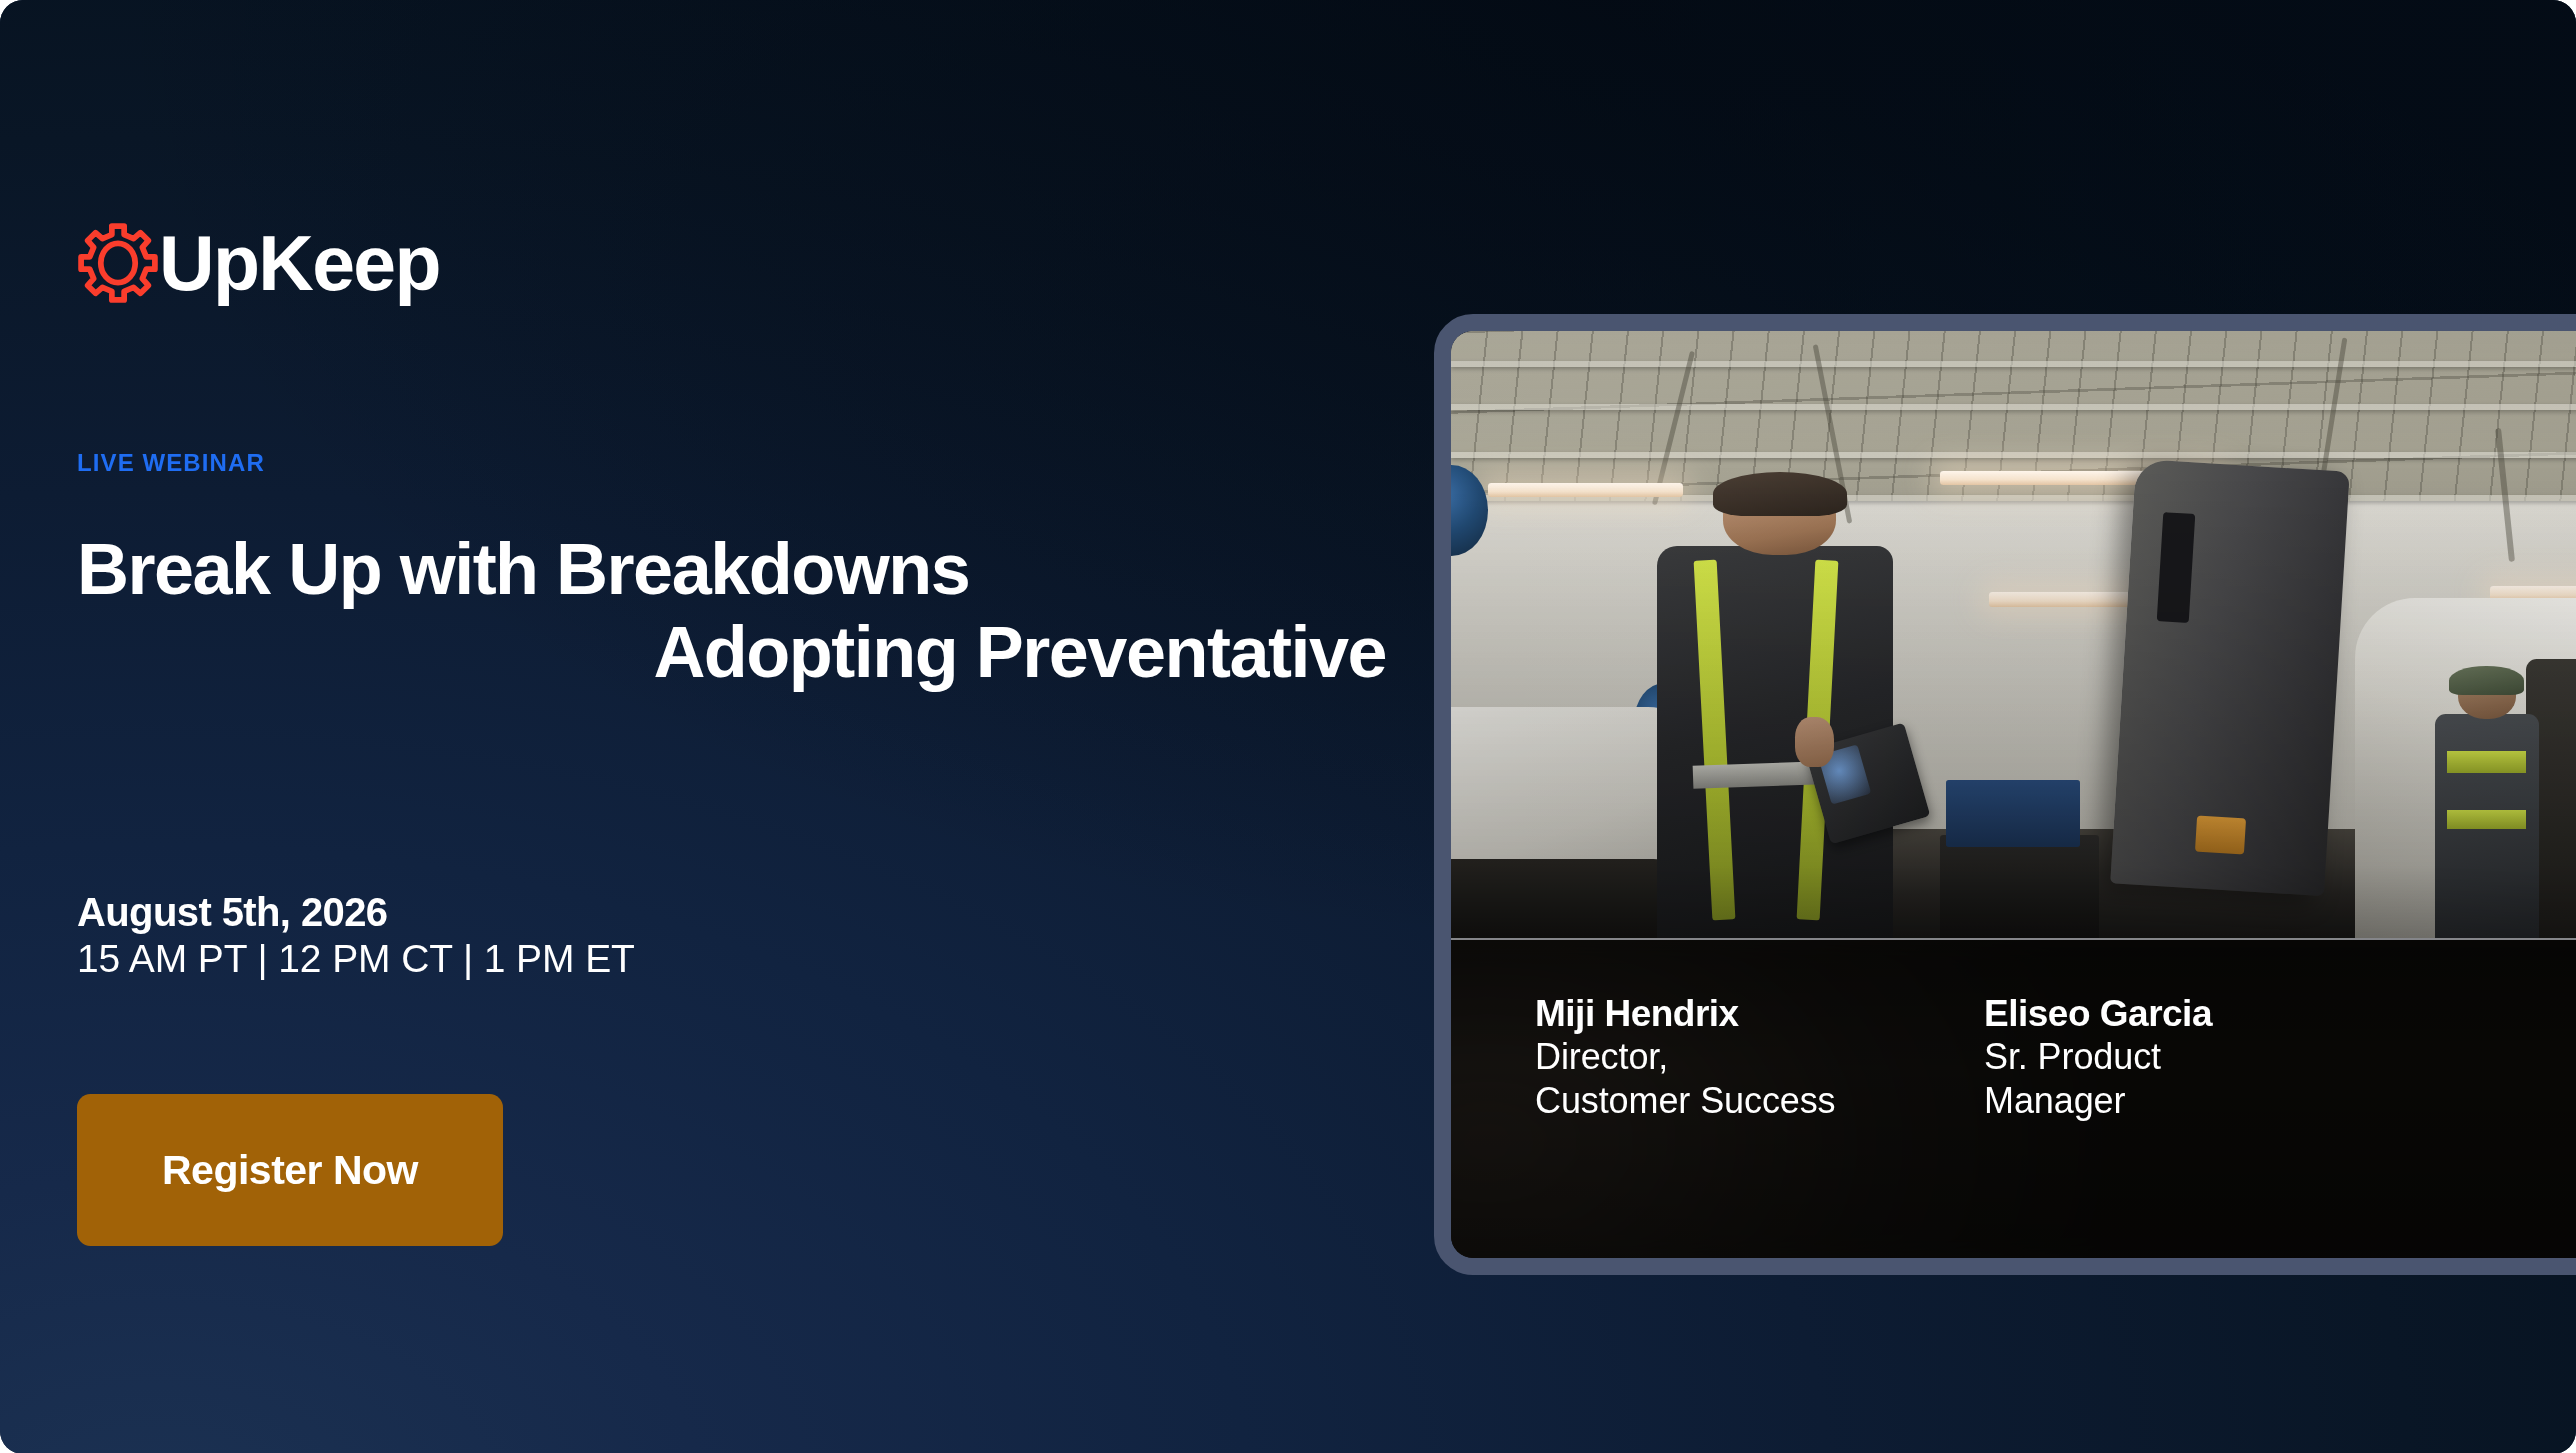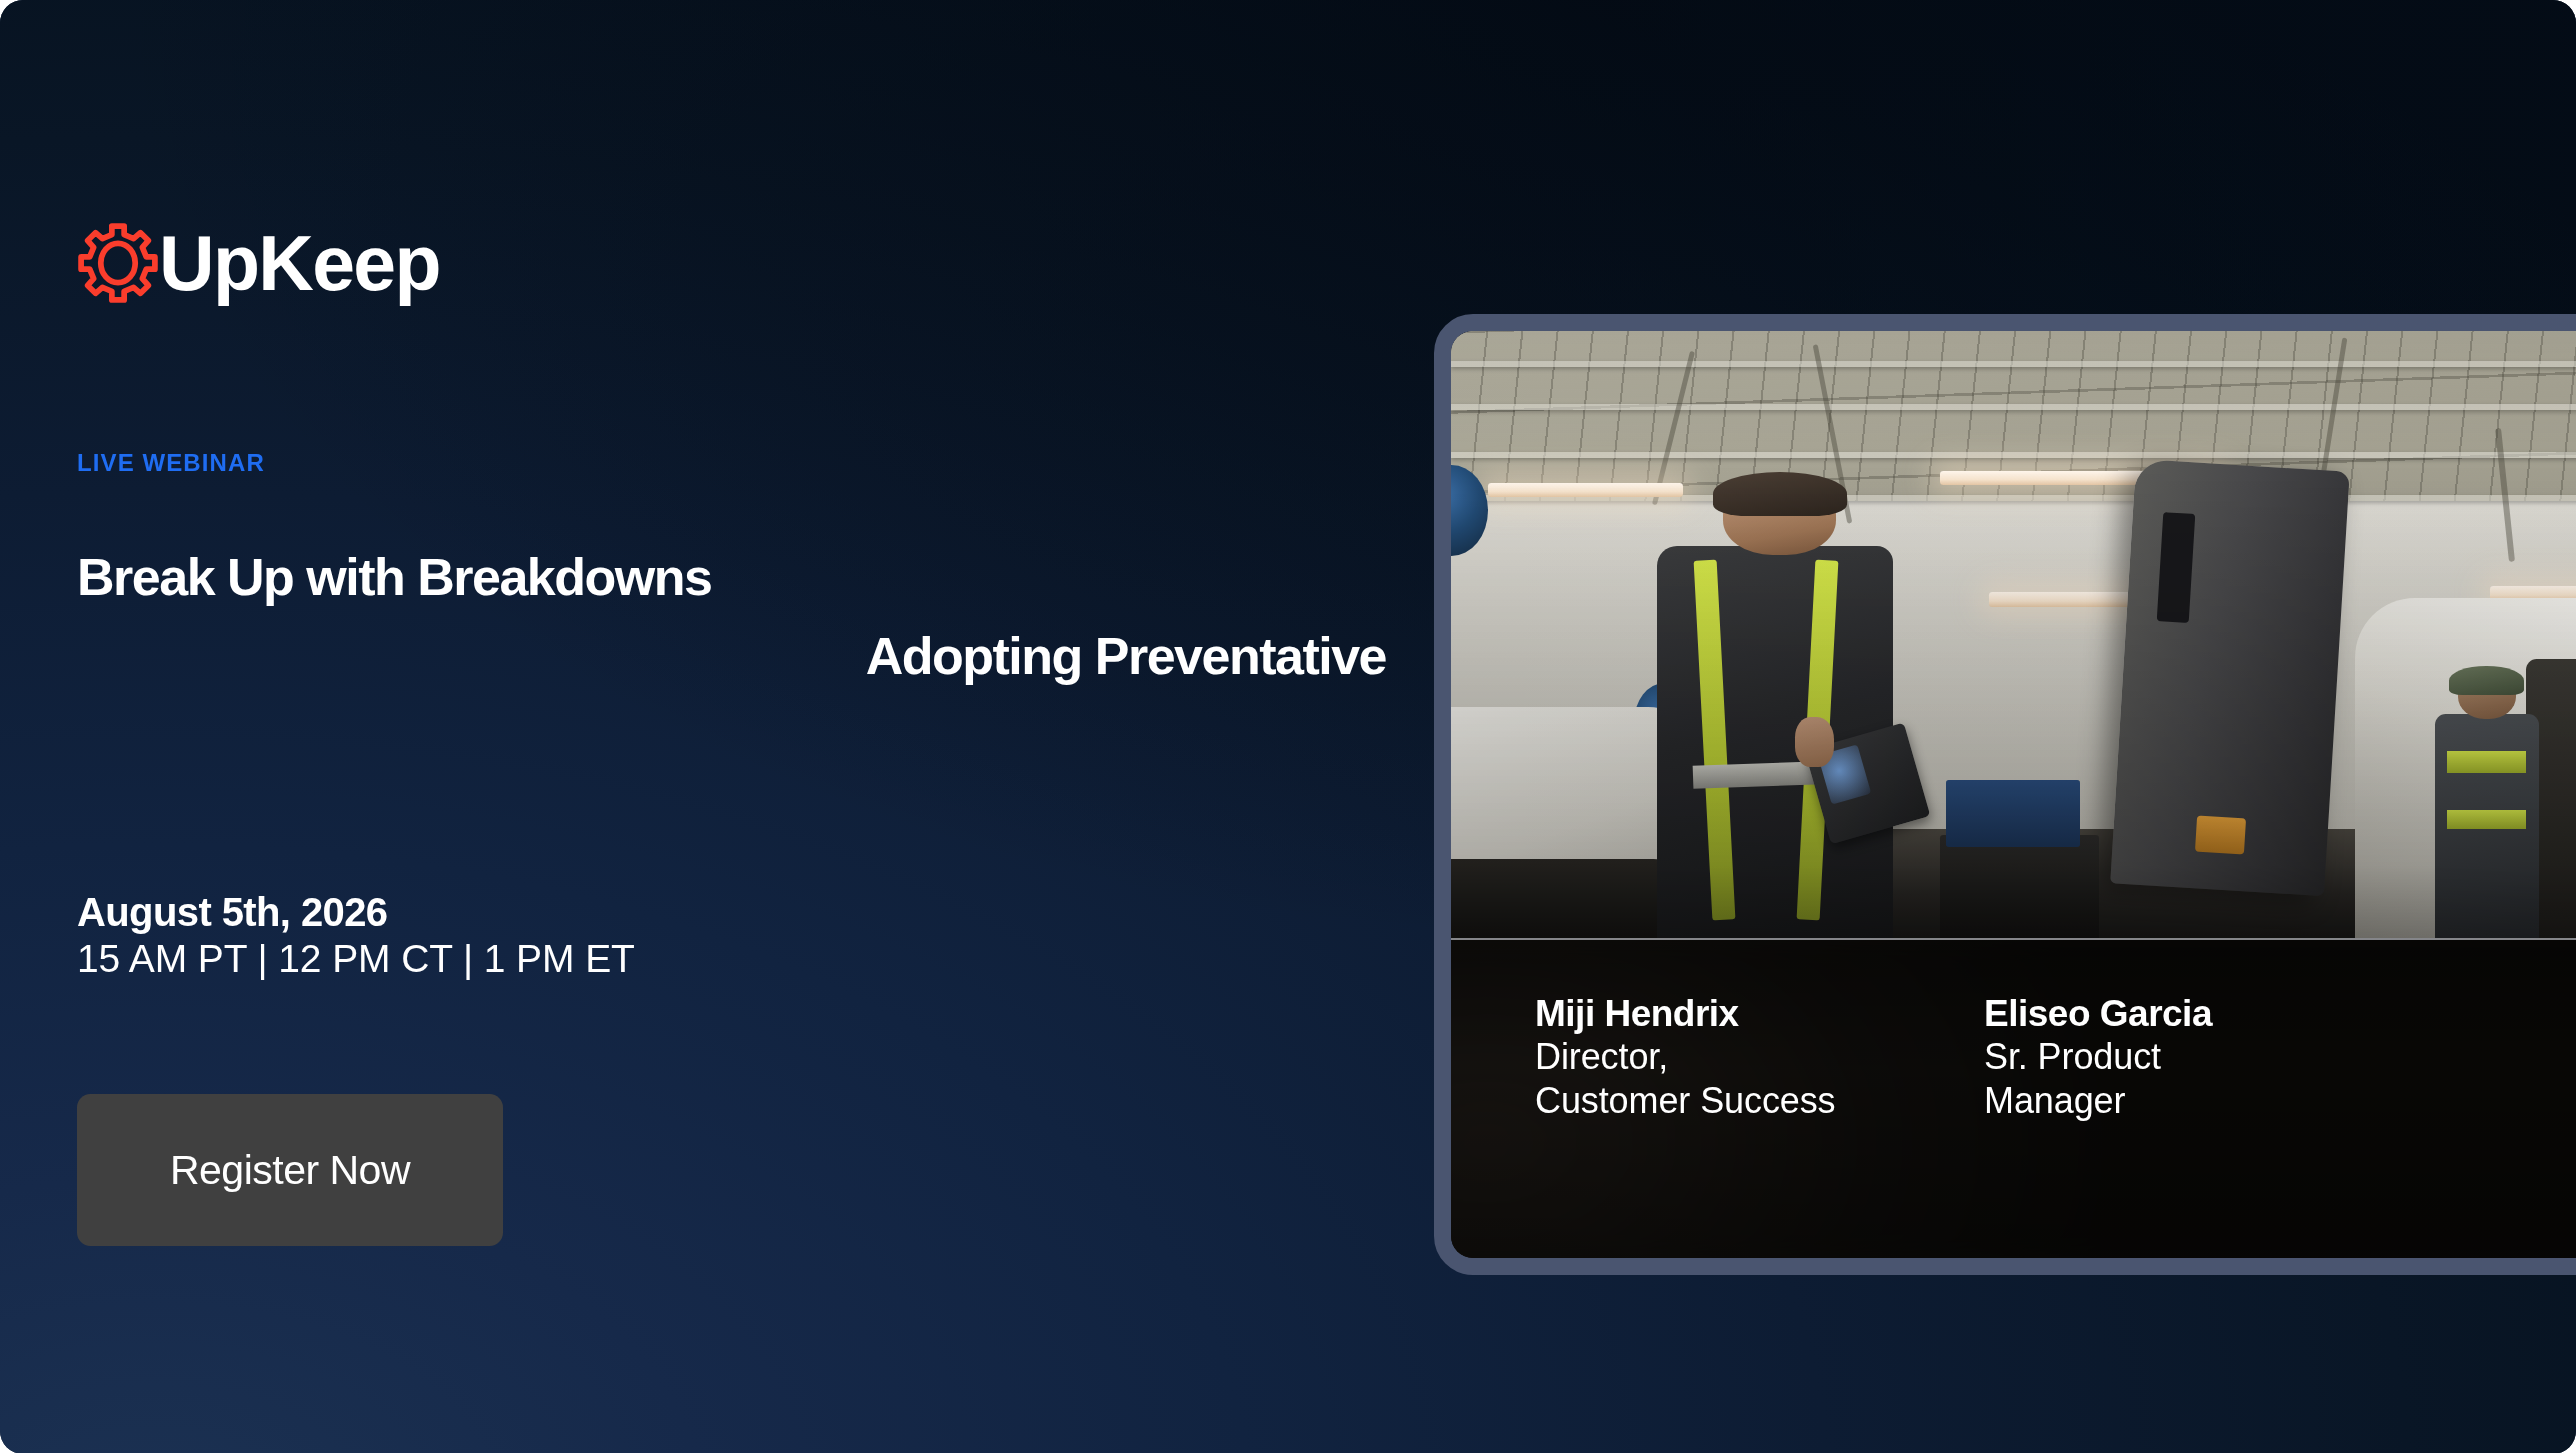--- a/index.html
+++ b/index.html
@@ -85,25 +85,24 @@
   
   #headline {
     position: absolute;
     left: 0;
     top: 528px;
     width: 1309px;
     color: #ffffff;
   }
   .hl-line {
     display: block;
-    font-size: 52px;
+    font-size: 72px;
     line-height: 1.155;
     letter-spacing: -1.5px;
     white-space: nowrap;
-    margin-top: 19px;
   }
   .hl-strong { font-weight: 800; }
   .hl-light  { font-weight: 700; text-align: right; }
 
   
   #date-block {
     position: absolute;
     left: 0;
     top: 889px;
     color: #ffffff;
@@ -127,25 +126,25 @@
 
   
   #cta-button {
     position: absolute;
     left: 0;
     top: 1094px;
     width: 426px;
     height: 152px;
     border: none;
     border-radius: 13.4px;
-    background: #404040;
+    background: #a16207;
     color: #ffffff;
     font-family: "Liberation Sans", sans-serif;
     font-size: 41px;
-    font-weight: 400;
+    font-weight: 700;
     letter-spacing: -0.5px;
     cursor: pointer;
   }
 
   
   #media-card {
     position: absolute;
     left: 1434px;
     top: 314px;
     width: 1256px;           

